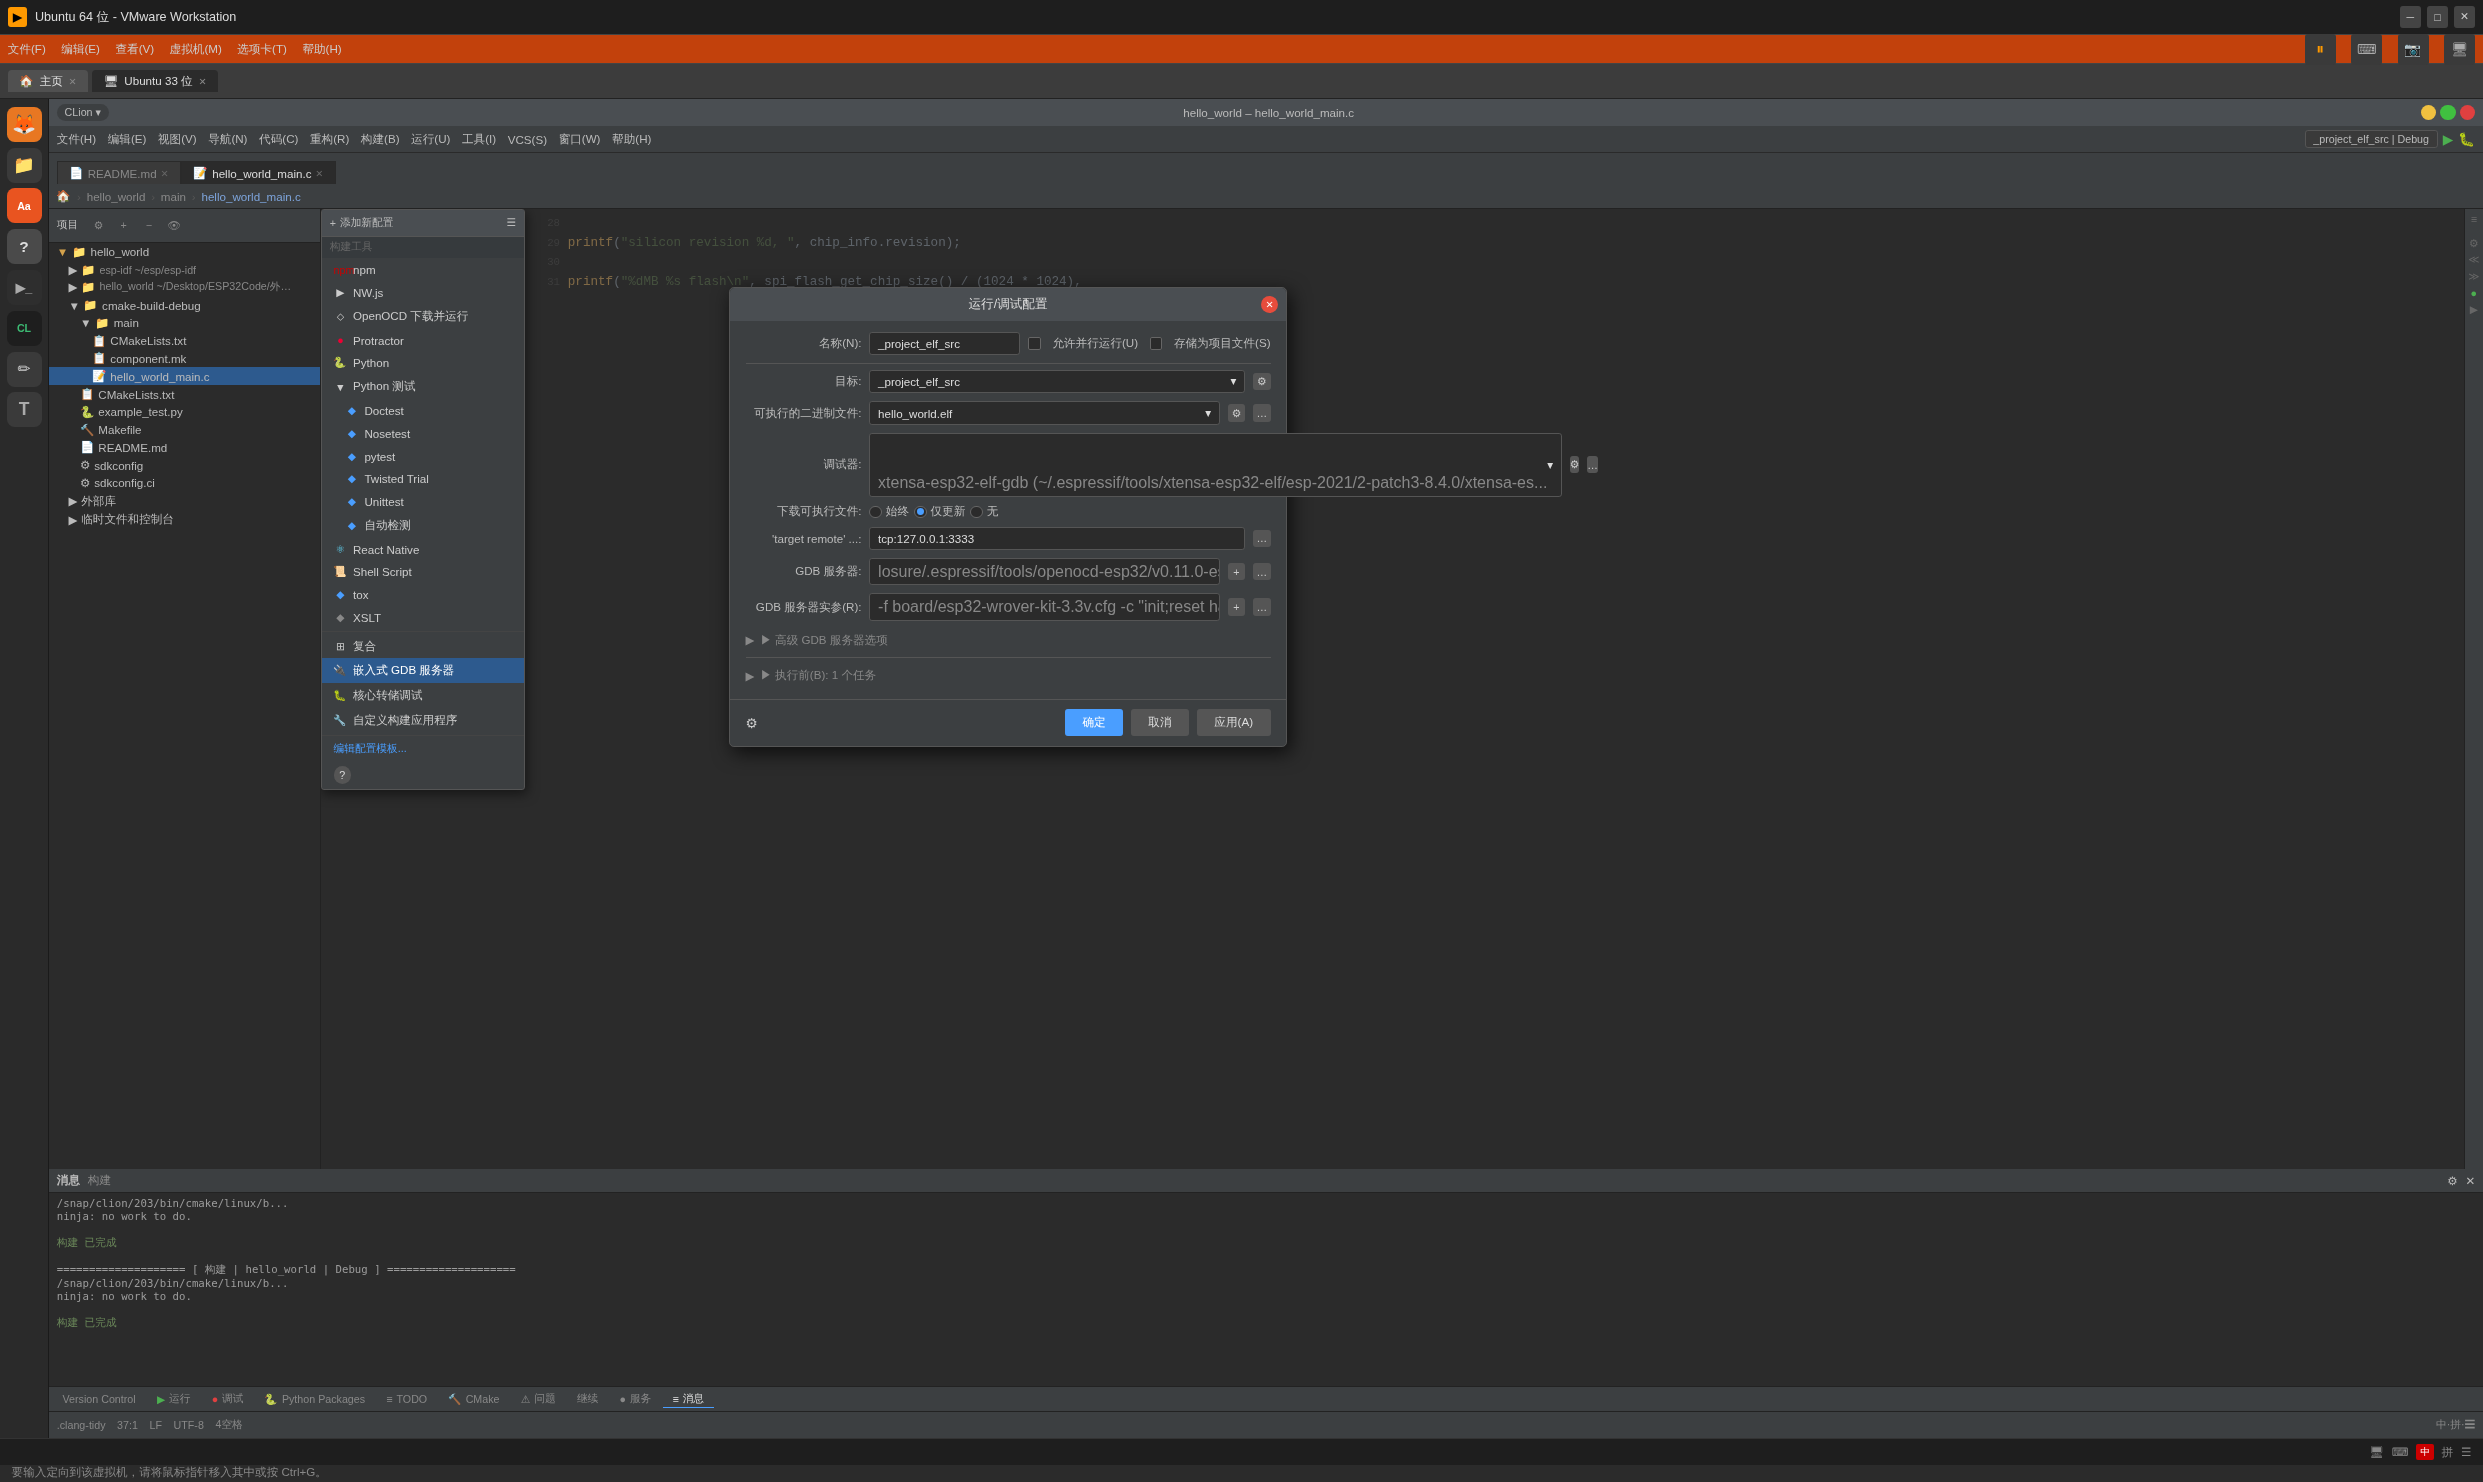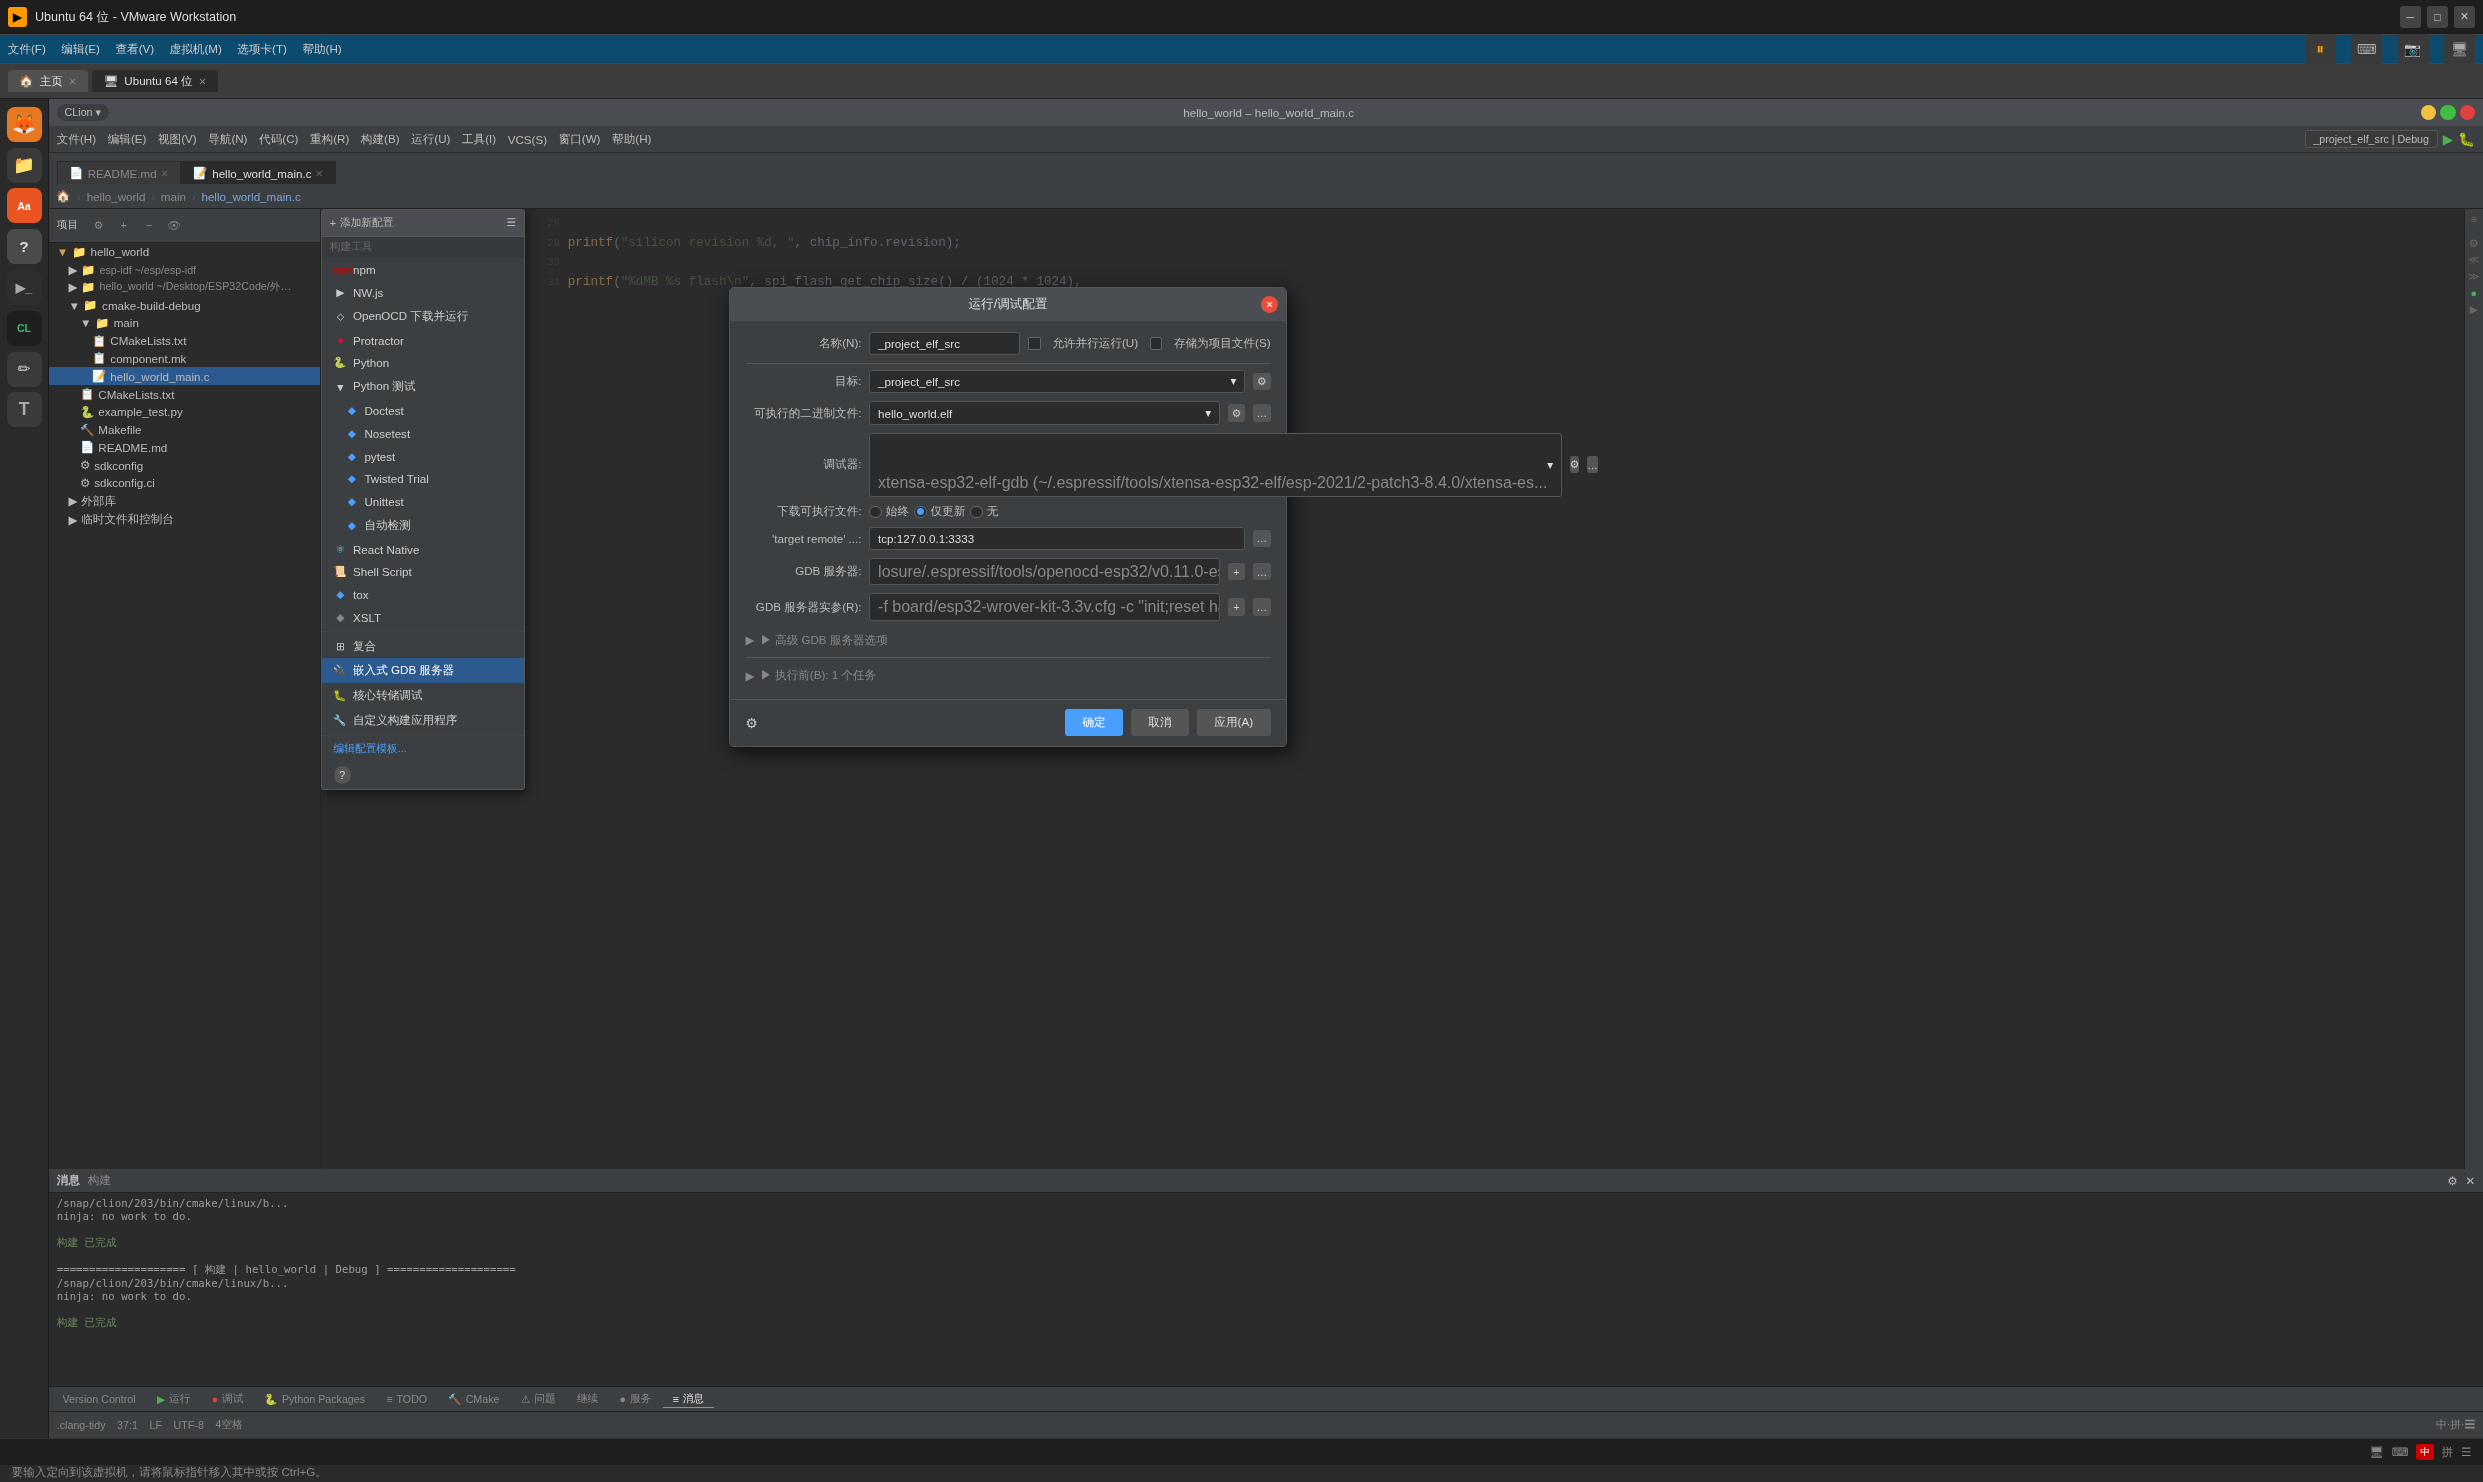--- a/index.html
+++ b/index.html
@@ -39,21 +39,21 @@
       display: flex; gap: 5.8px;
     }
     .vmware-titlebar .win-btn {
       width: 21.3px; height: 21.3px;
       background: #444; border-radius: 2.9px;
       display: flex; align-items: center; justify-content: center;
       font-size: 10.7px; color: #ccc; cursor: pointer;
     }
 
     .vmware-menubar {
-      background: #0c4a6e;
+      background: #c2410c;
       height: 29px;
       display: flex;
       align-items: center;
       padding: 0 7.8px;
       gap: 15.5px;
       border-bottom: 1px solid #444;
       justify-content: space-between;
     }
     .vmware-menubar span {
       font-size: 11.6px; color: #ccc; cursor: pointer;
@@ -519,21 +519,21 @@
 </div>
 
 <div class="ubuntu-tabbar">
   <div class="ubuntu-tab">
     <span>🏠</span>
     <span>主页</span>
     <span class="tab-close">✕</span>
   </div>
   <div class="ubuntu-tab active">
     <span>🖥</span>
-    <span>Ubuntu 64 位</span>
+    <span>Ubuntu 33 位</span>
     <span class="tab-close">✕</span>
   </div>
 </div>
 
 <div class="ubuntu-desktop">
 
   <div class="system-dock">
     <div class="dock-icon" style="background: #e87722; font-size:19.4px;">🦊</div>
     <div class="dock-icon">📁</div>
     <div class="dock-icon" style="background: #e95420; color: #fff; font-size: 10.7px; font-weight:bold;">Aa</div>

